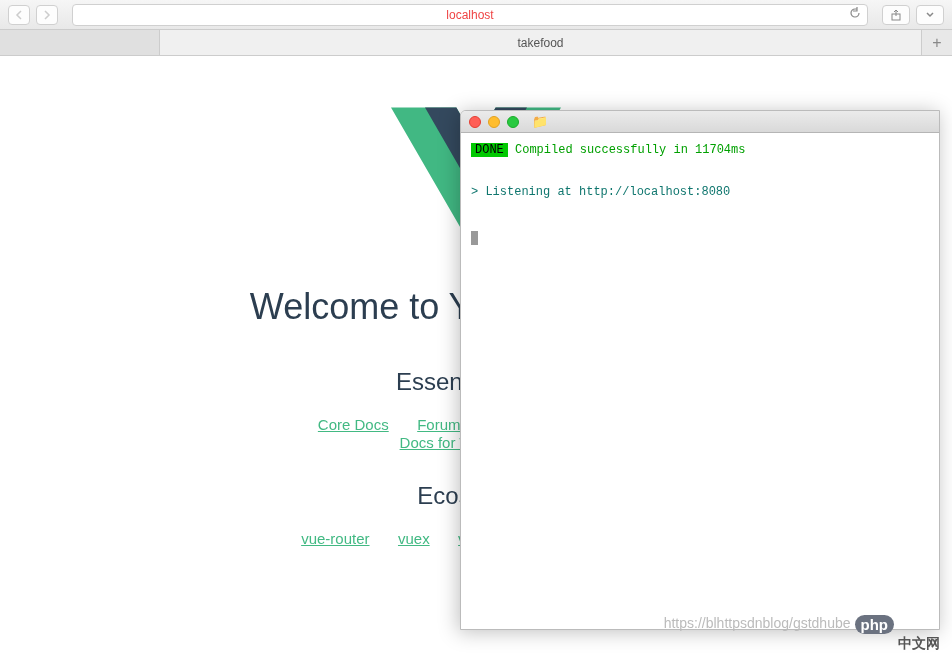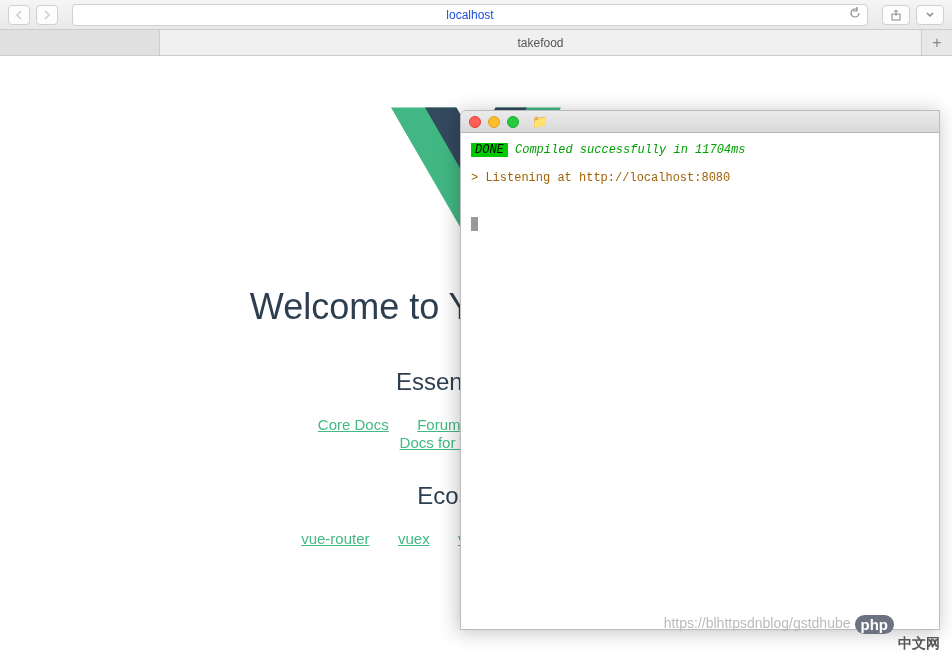--- a/index.html
+++ b/index.html
@@ -45,21 +45,21 @@
       flex: 1;
       height: 22px;
       background: #fff;
       border: 1px solid #d0d0d0;
       border-radius: 4px;
       margin: 0 8px;
       display: flex;
       align-items: center;
       justify-content: center;
       font-size: 12px;
-      color: #1d4ed8;
+      color: #ef4444;
       position: relative;
     }
     .addr-bar .reload {
       position: absolute;
       right: 6px;
       color: #888;
       cursor: pointer;
     }
     .tb-right {
       display: flex;
@@ -196,22 +196,22 @@
       font-size: 12px;
       background: #fff;
       height: calc(100% - 22px);
     }
     .done-badge {
       background: #00c800;
       color: #000;
       padding: 0 4px;
       font-weight: normal;
     }
-    .term-line1 { color: #00a000; margin-bottom: 14px; font-style: italic; }
-    .term-line2 { color: #a16207; margin-bottom: 32px; }
+    .term-line1 { color: #00a000; margin-bottom: 28px; }
+    .term-line2 { color: #0f766e; margin-bottom: 32px; }
     .cursor {
       display: inline-block;
       width: 7px;
       height: 14px;
       background: #999;
       vertical-align: middle;
     }
     
     
     .watermark {

